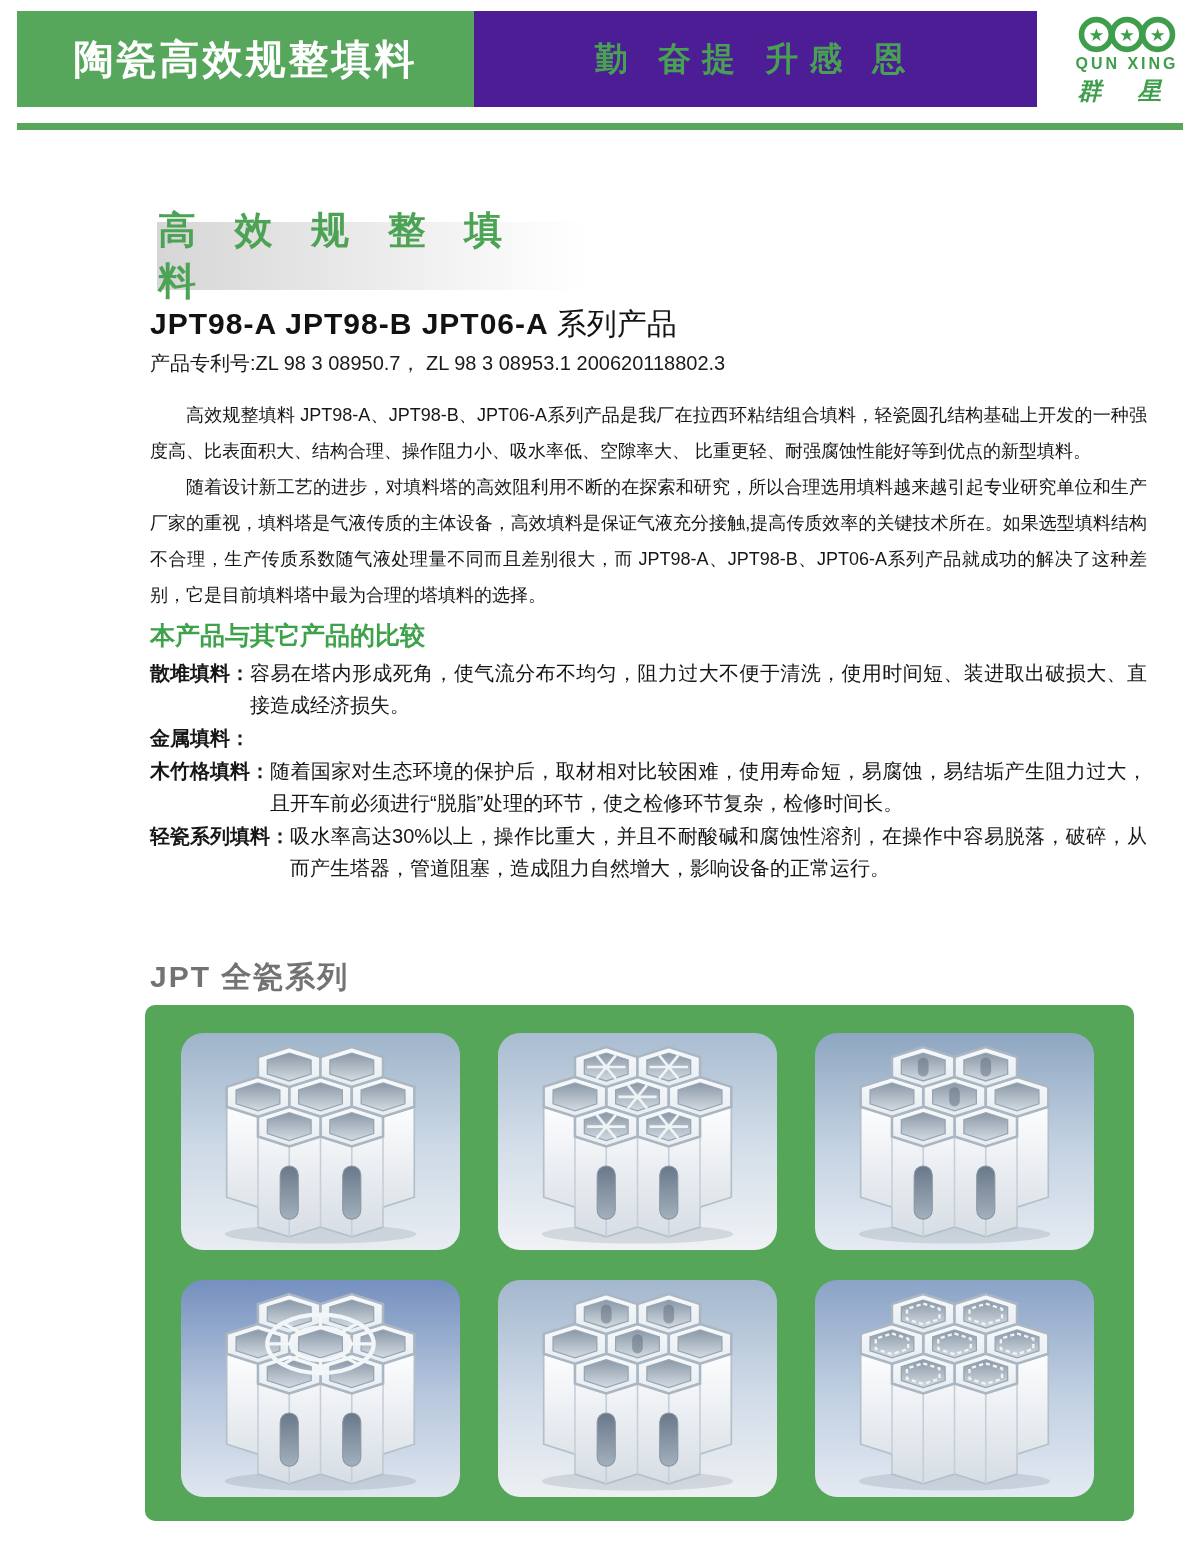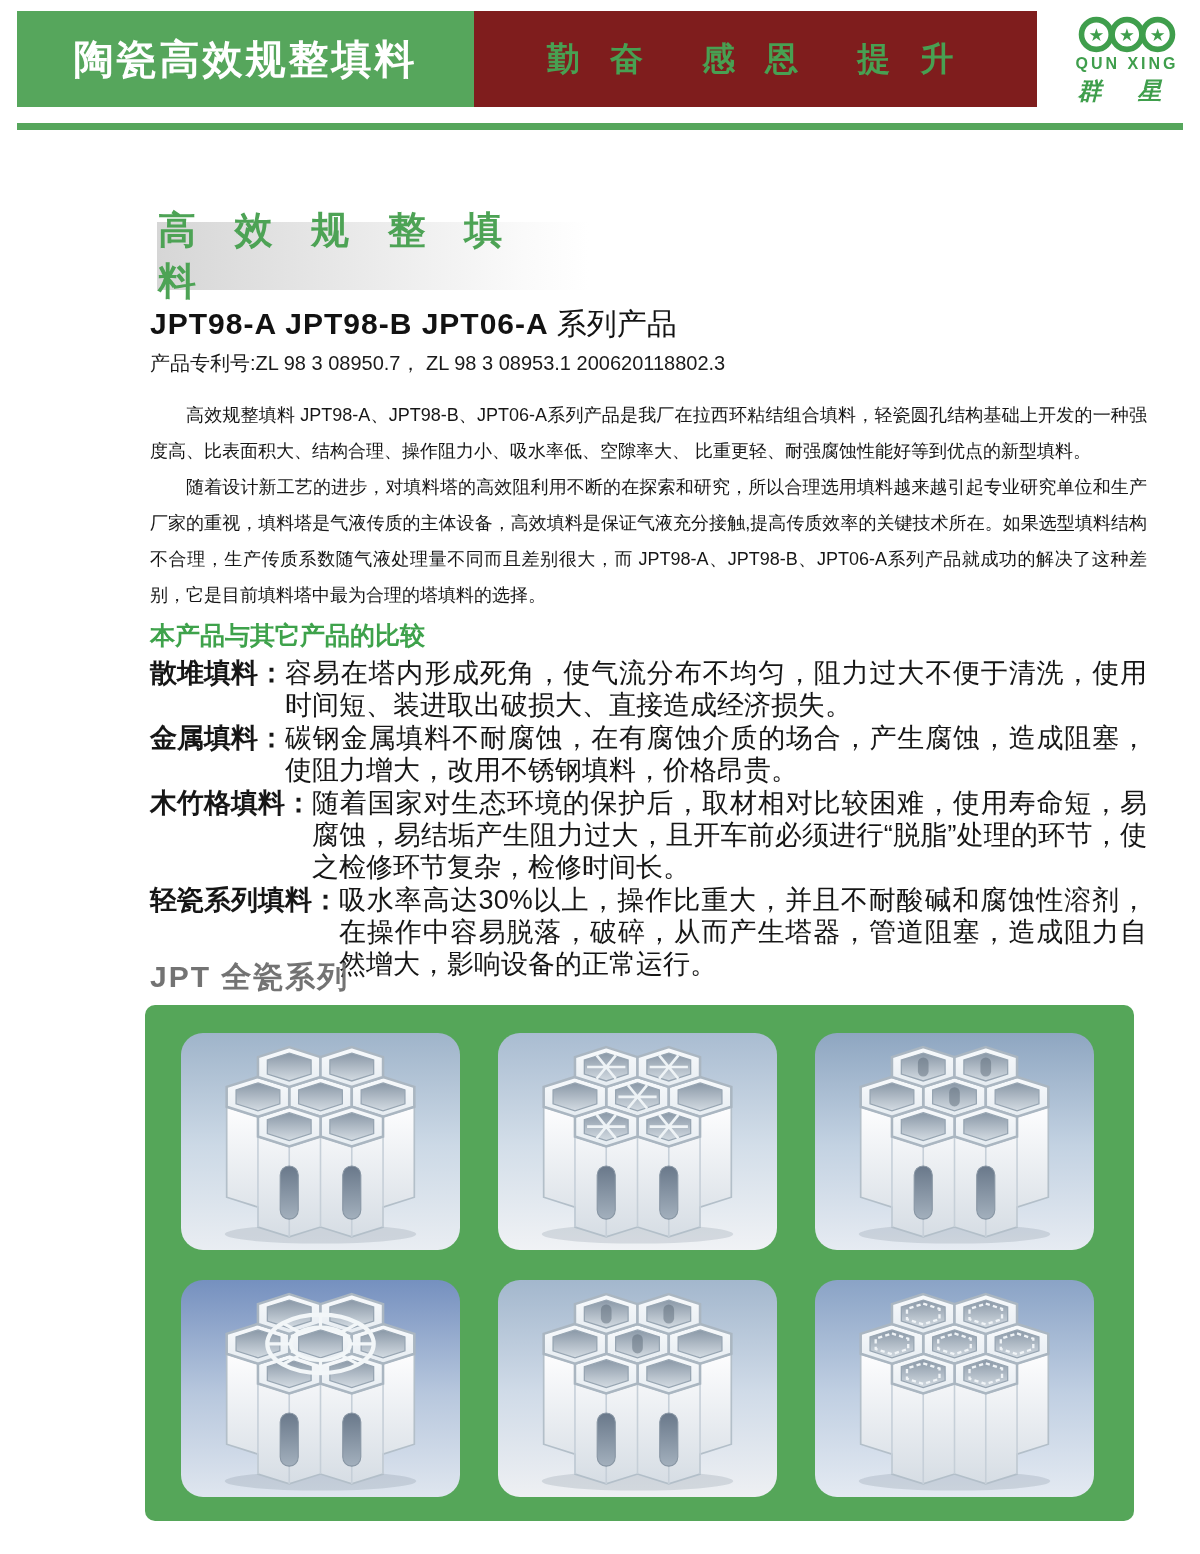--- a/index.html
+++ b/index.html
@@ -4,22 +4,22 @@
 <style>
   * { margin:0; padding:0; box-sizing:border-box; }
   html,body { background:#ffffff; }
   body { font-family:"Liberation Sans","DejaVu Sans",sans-serif; }
   .page { position:relative; width:1166px; height:1554px; background:#fff; overflow:hidden; margin:4px auto; }
 
   
   .hdr { position:absolute; top:7px; left:0; width:1200px; height:96px; display:flex; }
   .hdr-title { width:457px; background:#56a65c; color:#fff; display:flex; align-items:center; justify-content:center;
                font-size:40px; font-weight:bold; letter-spacing:3px; }
-  .hdr-slogans { width:563px; background:#7f1d1d; display:flex; align-items:center; justify-content:center;
-                 gap:48px; }
+  .hdr-slogans { width:563px; background:#4c1d95; display:flex; align-items:center; justify-content:center;
+                 }
   .hdr-slogans span { color:#48a052; font-size:33px; font-weight:bold; letter-spacing:11px;
                       font-family:"Liberation Serif","DejaVu Serif",serif; }
   .hdr-logo { flex:1; background:#fff; display:flex; flex-direction:column; align-items:center; justify-content:flex-start;
               padding-top:4px; color:#3f9e4c; }
   .logo-latin { font-size:16px; font-weight:bold; letter-spacing:3px; margin-top:1px; }
   .logo-cjk { font-size:24px; font-weight:bold; font-style:italic; letter-spacing:15px; margin-top:2px;
               font-family:"Liberation Serif","DejaVu Serif",serif; }
   .rule { position:absolute; top:119px; left:0; width:1200px; height:7px; background:#56a65c; }
 
   
@@ -28,43 +28,43 @@
               background:linear-gradient(90deg,#d6d6d6 0%,#e9e9e9 45%,#fafafa 85%,#ffffff 100%);
               display:flex; align-items:center;
               color:#4da355; font-size:38px; font-weight:bold; letter-spacing:14px; }
   .series { margin-top:14px; font-size:30px; color:#121212; }
   .series .jpt { font-weight:800; letter-spacing:1px; }
   .series .sfx { font-weight:500; margin-left:8px; }
   .patent { margin-top:5px; font-size:20px; color:#1a1a1a; }
   .paras { margin-top:20px; font-size:18px; line-height:36px; text-align:justify; }
   .paras p { text-indent:2em; }
   .cmp-h { margin:6px 0 5px; color:#3ea24b; font-size:25px; font-weight:bold; }
-  .cmp-item { display:flex; font-size:27px; line-height:32px; margin-bottom:1px; }
+  .cmp-item { display:flex; font-size:20px; line-height:32px; margin-bottom:1px; }
   .cmp-term { font-weight:bold; white-space:nowrap; }
   .cmp-desc { flex:1; text-align:justify; }
 
   
   .gal-h { position:absolute; top:953px; left:133px; color:#737373; font-size:30px; font-weight:bold; letter-spacing:2px; }
   .panel { position:absolute; top:1001px; left:128px; width:989px; height:516px; background:#55a659;
            border-radius:10px; display:grid; grid-template-columns:repeat(3,1fr); grid-template-rows:repeat(2,1fr);
            column-gap:38px; row-gap:30px; padding:28px 40px 24px 36px; }
   .cell { border-radius:22px; overflow:hidden; position:relative; }
   .cell svg { width:100%; height:100%; display:block; }
 </style>
 </head>
 <body>
 
 <div class="page">
 
   <header class="hdr">
     <div class="hdr-title">陶瓷高效规整填料</div>
     <div class="hdr-slogans">
       <span>勤 奋</span>
+      <span>提 升</span>
       <span>感 恩</span>
-      <span>提 升</span>
     </div>
     <div class="hdr-logo">
       <svg width="112" height="42" viewBox="0 0 112 42">
         <circle cx="23" cy="21" r="16" fill="#fff" stroke="#3f9e4c" stroke-width="6"></circle>
         <circle cx="56" cy="21" r="16" fill="#fff" stroke="#3f9e4c" stroke-width="6"></circle>
         <circle cx="89" cy="21" r="16" fill="#fff" stroke="#3f9e4c" stroke-width="6"></circle>
         <text x="23" y="28" text-anchor="middle" font-size="19" fill="#3f9e4c">★</text>
         <text x="56" y="28" text-anchor="middle" font-size="19" fill="#3f9e4c">★</text>
         <text x="89" y="28" text-anchor="middle" font-size="19" fill="#3f9e4c">★</text>
       </svg>
@@ -91,21 +91,20 @@
 
     <h3 class="cmp-h">本产品与其它产品的比较</h3>
 
     <div>
       <div class="cmp-item">
         <span class="cmp-term">散堆填料：</span>
         <span class="cmp-desc">容易在塔内形成死角，使气流分布不均匀，阻力过大不便于清洗，使用时间短、装进取出破损大、直接造成经济损失。</span>
       </div>
       <div class="cmp-item">
         <span class="cmp-term">金属填料：</span>
-        <span class="cmp-desc">碳钢金属填料不耐腐蚀，在有腐蚀介质的场合，产生腐蚀，造成阻塞，使阻力增大，改用不锈钢填料，价格昂贵。</span>
       </div>
       <div class="cmp-item">
         <span class="cmp-term">木竹格填料：</span>
         <span class="cmp-desc">随着国家对生态环境的保护后，取材相对比较困难，使用寿命短，易腐蚀，易结垢产生阻力过大，且开车前必须进行“脱脂”处理的环节，使之检修环节复杂，检修时间长。</span>
       </div>
       <div class="cmp-item">
         <span class="cmp-term">轻瓷系列填料：</span>
         <span class="cmp-desc">吸水率高达30%以上，操作比重大，并且不耐酸碱和腐蚀性溶剂，在操作中容易脱落，破碎，从而产生塔器，管道阻塞，造成阻力自然增大，影响设备的正常运行。</span>
       </div>
     </div>

